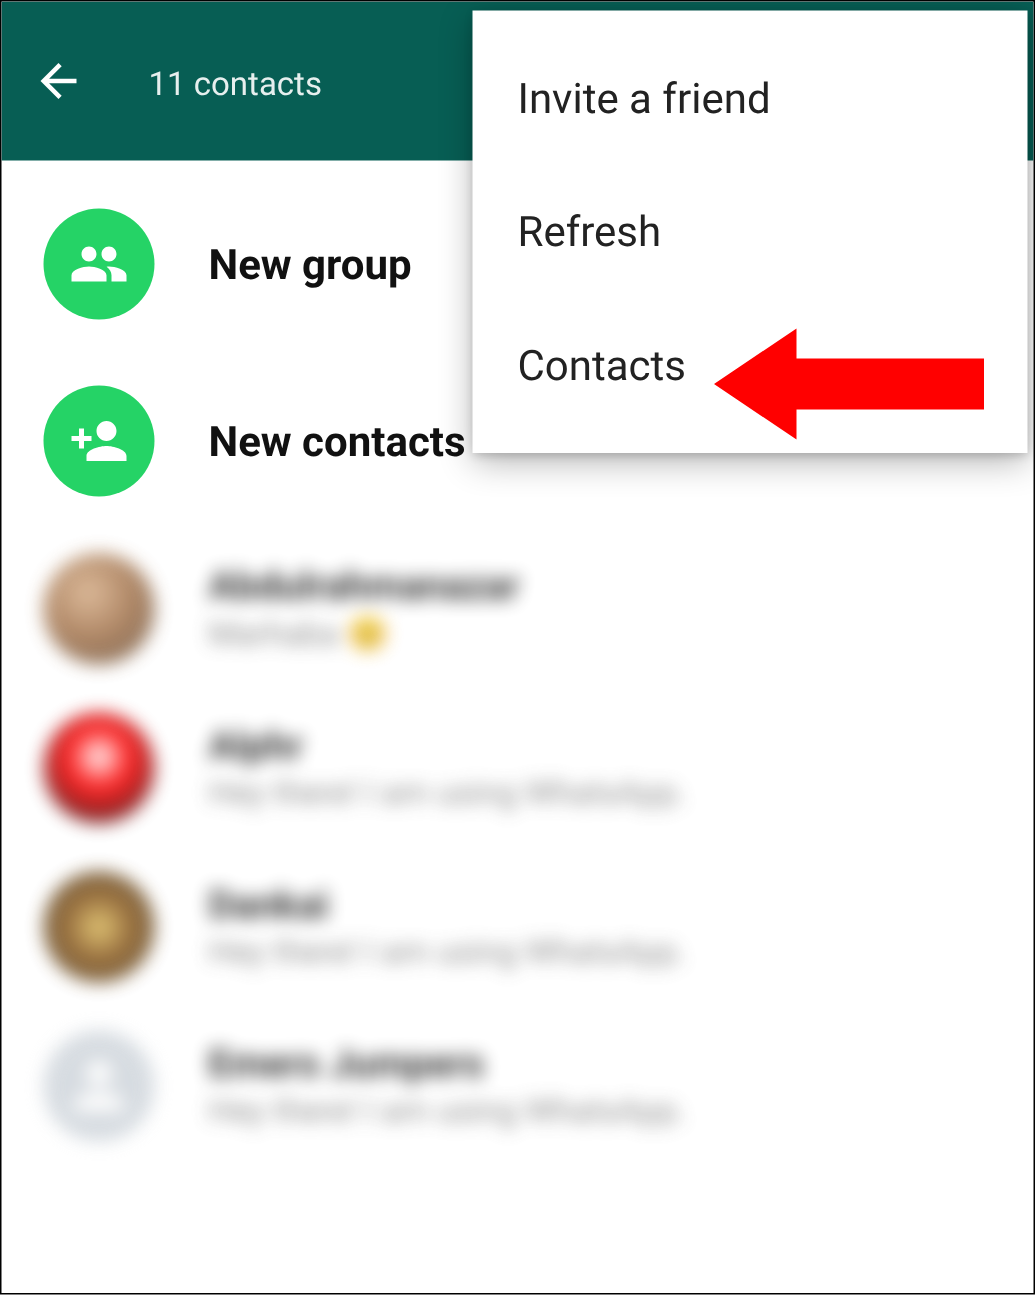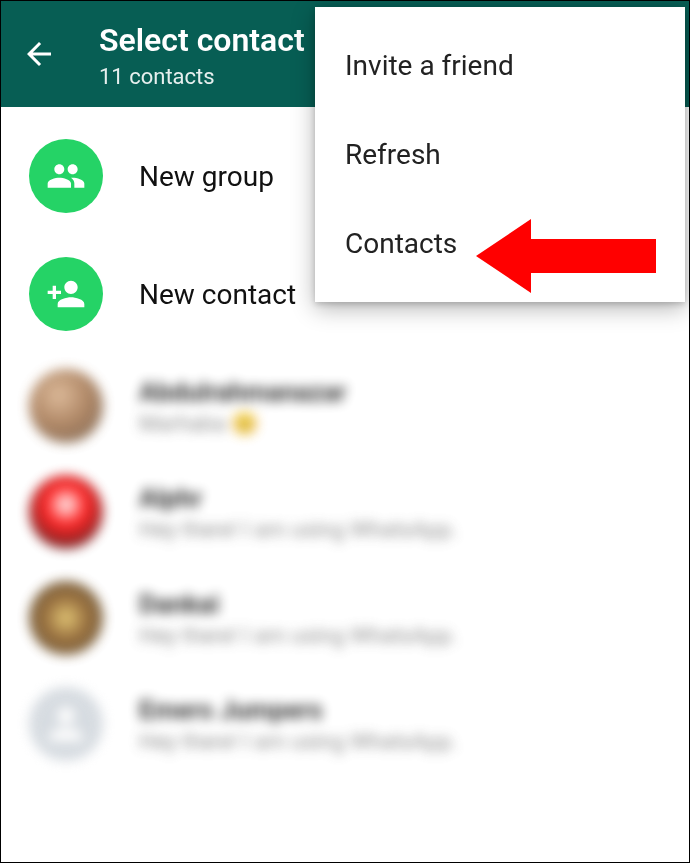--- a/index.html
+++ b/index.html
@@ -49,21 +49,21 @@
       height: 74px;
       border-radius: 50%;
       background: #25D366;
       display: flex;
       align-items: center;
       justify-content: center;
       flex-shrink: 0;
     }
     .row-label {
       font-size: 28px;
-      font-weight: 400;
+      font-weight: 700;
       color: #111;
       margin-left: 36px;
     }
     .contact-row {
       display: flex;
       align-items: center;
       padding: 16px 28px;
       cursor: pointer;
       filter: blur(6px);
       opacity: .85;
@@ -116,21 +116,20 @@
 </head>
 <body>
 
 <div class="header">
   <div class="back-icon">
     <svg width="36" height="36" viewBox="0 0 24 24" fill="none">
       <path d="M20 11H7.83l5.59-5.59L12 4l-8 8 8 8 1.41-1.41L7.83 13H20v-2z" fill="#fff"></path>
     </svg>
   </div>
   <div class="header-text">
-    <div class="header-title">Select contact</div>
     <div class="header-sub">11 contacts</div>
   </div>
 </div>
 
 <div class="content">
 
   <div class="row">
     <div class="icon-circle">
       <svg width="40" height="40" viewBox="0 0 24 24" fill="#fff">
         <path d="M16 11c1.66 0 2.99-1.34 2.99-3S17.66 5 16 5s-3 1.34-3 3 1.34 3 3 3zm-8 0c1.66 0 2.99-1.34 2.99-3S9.66 5 8 5 5 6.34 5 8s1.34 3 3 3zm0 2c-2.33 0-7 1.17-7 3.5V19h14v-2.5C15 14.17 10.33 13 8 13zm8 0c-.29 0-.62.02-.97.05 1.16.84 1.97 1.97 1.97 3.45V19h6v-2.5c0-2.33-4.67-3.5-7-3.5z"></path>
@@ -138,21 +137,21 @@
     </div>
     <div class="row-label">New group</div>
   </div>
 
   <div class="row">
     <div class="icon-circle">
       <svg width="40" height="40" viewBox="0 0 24 24" fill="#fff">
         <path d="M15 12c2.21 0 4-1.79 4-4s-1.79-4-4-4-4 1.79-4 4 1.79 4 4 4zm-9-2V7H4v3H1v2h3v3h2v-3h3v-2H6zm9 4c-2.67 0-8 1.34-8 4v2h16v-2c0-2.66-5.33-4-8-4z"></path>
       </svg>
     </div>
-    <div class="row-label">New contact</div>
+    <div class="row-label">New contacts</div>
   </div>
 
   <div class="contact-row">
     <div class="avatar avatar-1"></div>
     <div class="contact-text">
       <div class="contact-name">Abdulrahmanazar</div>
       <div class="contact-status">Marhaba 😊</div>
     </div>
   </div>
 

